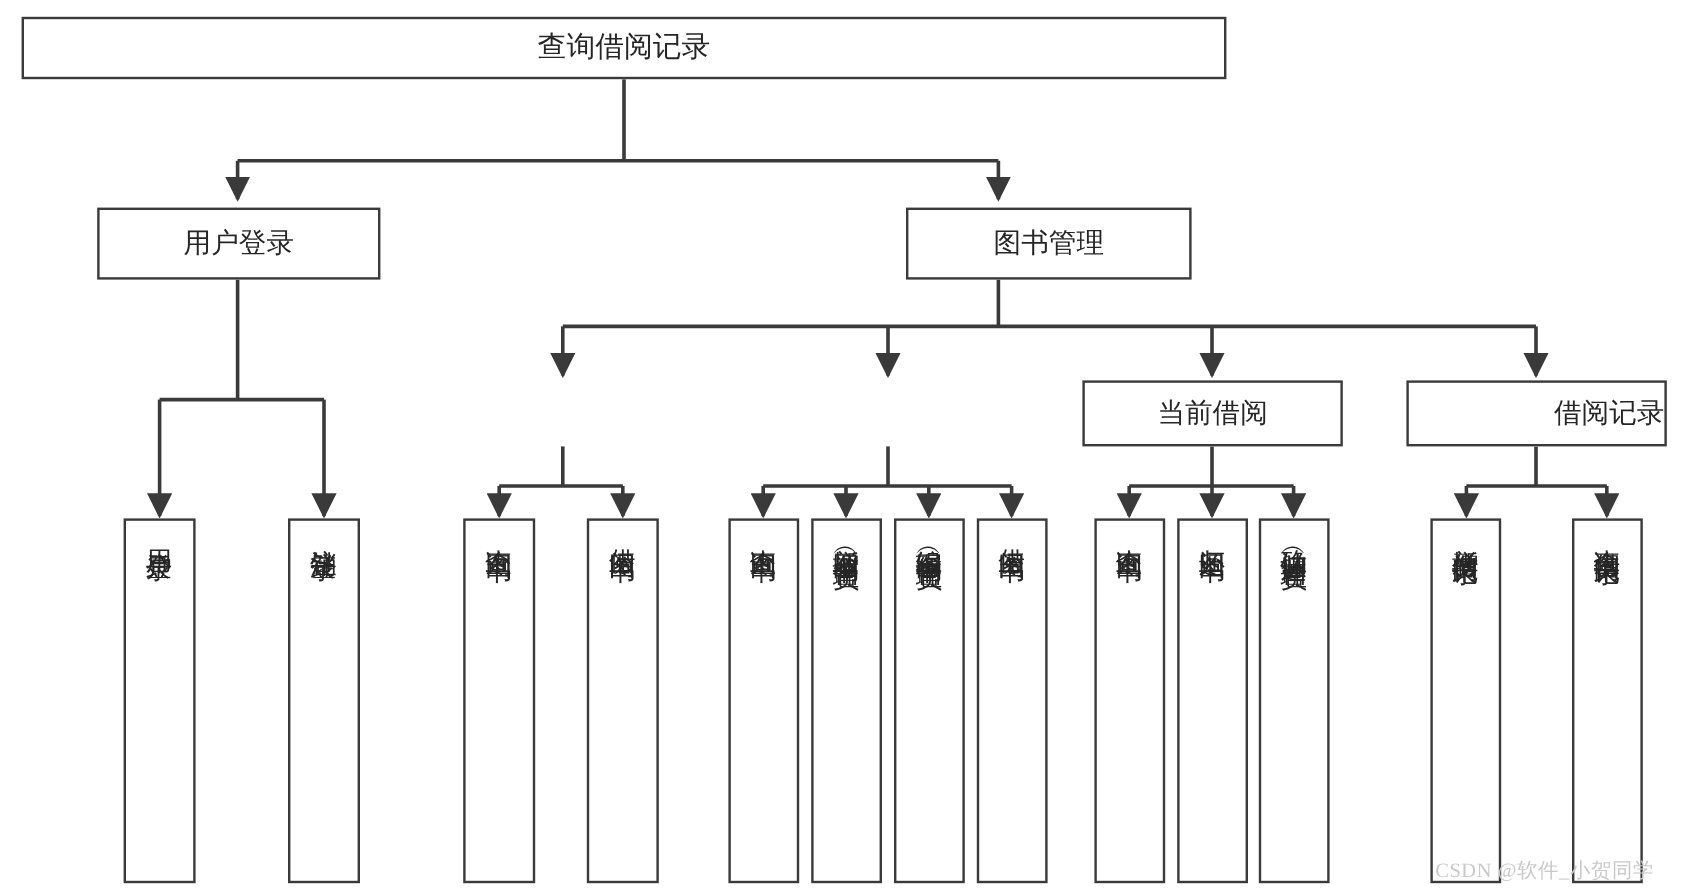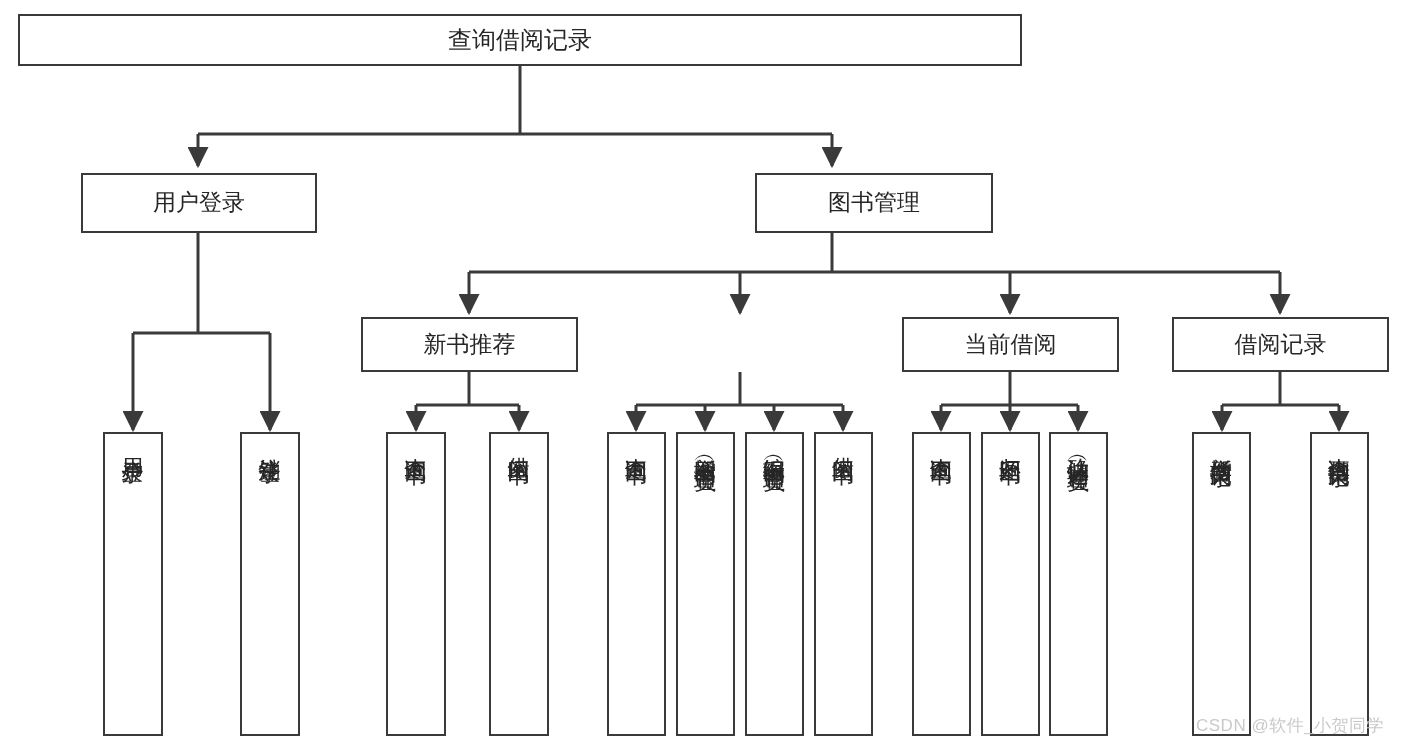--- a/index.html
+++ b/index.html
@@ -131,27 +131,24 @@
     <span class="node-label">查询借阅记录</span>
   </div>
 
   <div class="node horiz" style="left:81px; top:173px; width:236px; height:60px;">
     <span class="node-label">用户登录</span>
   </div>
   <div class="node horiz" style="left:712px; top:173px; width:238px; height:60px;margin-left:43px;">
     <span class="node-label">图书管理</span>
   </div>
 
-  <div class="node horiz" style="left:361px; top:317px; width:217px; height:55px;">
-    <span class="node-label">新书推荐</span>
-  </div>
   <div class="node horiz" style="left:902px; top:317px; width:217px; height:55px;">
     <span class="node-label">当前借阅</span>
   </div>
-  <div class="node horiz" style="left:1172px; top:317px; width:217px; height:55px;">
+  <div class="node horiz" style="left:1172px; top:317px; width:217px; height:55px;justify-content:flex-end;">
     <span class="node-label">借阅记录</span>
   </div>
 
   <div class="node vert" style="left:103px; top:432px; width:60px; height:304px;">
     <span class="node-label">用户登录</span>
   </div>
   <div class="node vert" style="left:240px; top:432px; width:60px; height:304px;">
     <span class="node-label">注销登录</span>
   </div>
 
@@ -185,15 +182,15 @@
     <span class="node-label">确认归还（管理员）</span>
   </div>
 
   <div class="node vert" style="left:1192px; top:432px; width:59px; height:304px;">
     <span class="node-label">新增借阅记录</span>
   </div>
   <div class="node vert" style="left:1310px; top:432px; width:59px; height:304px;">
     <span class="node-label">查询借阅记录</span>
   </div>
 
-  <div class="watermark" style="left:1196px; top:714px;">CSDN @软件_小贺同学</div>
+  <div class="watermark" style="left:1196px; top:714px;font-family:Liberation Serif, serif;">CSDN @软件_小贺同学</div>
 
 </div>
 
 </body></html>

